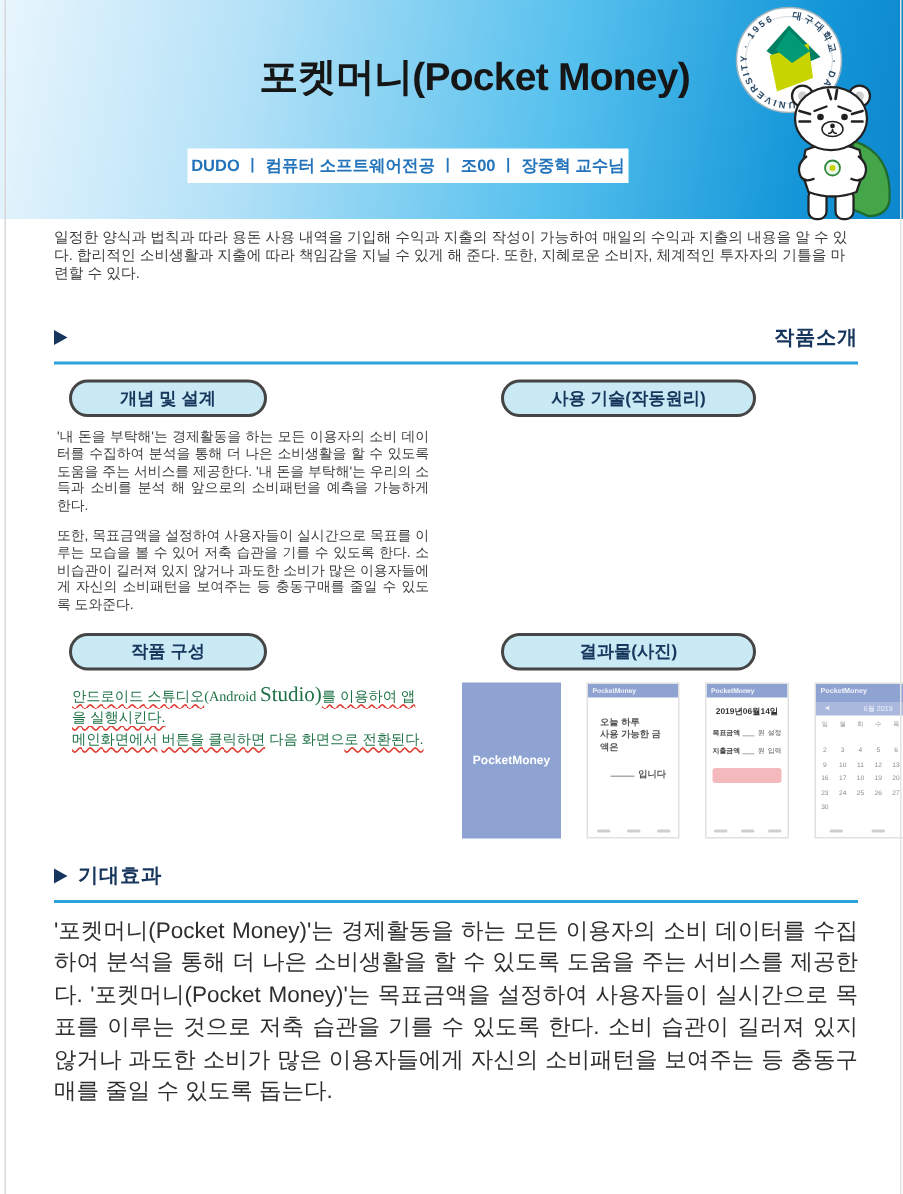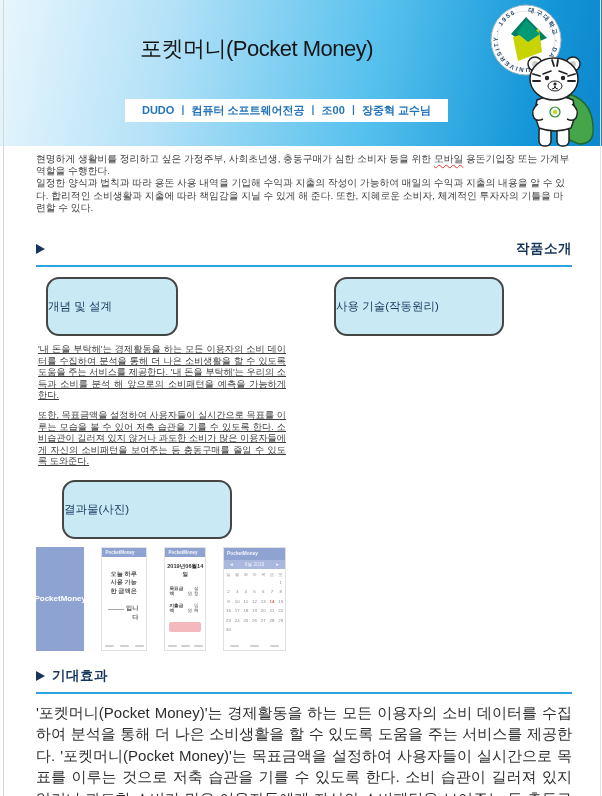--- a/index.html
+++ b/index.html
@@ -11,25 +11,25 @@
   }
   .page::before { content:''; position:absolute; left:3px; top:0; bottom:0; width:1px; background:#d7d7d7; z-index:5; }
   .page::after  { content:''; position:absolute; right:1px; top:0; bottom:0; width:1px; background:#e3e3e3; z-index:5; }
 
   
   .header {
     height:146px; position:relative;
     background:linear-gradient(100deg,#e9f6fd 0%,#b3e1f7 28%,#55c0ed 62%,#1496d8 88%,#0d86cd 100%);
   }
   .title {
-    position:absolute; left:140px; top:34px; width:320px; text-align:left;
-    font-size:22px; color:#161616; letter-spacing:-0.5px; white-space:nowrap;
+    position:absolute; left:140px; top:34px; width:320px; text-align:right;
+    font-size:26px; color:#161616; letter-spacing:-0.5px; white-space:nowrap;font-weight:bold;
   }
   .subtitle-bar {
-    position:absolute; left:125px; top:99px; width:323px; height:23px; background:#ffffff;
+    position:absolute; left:125px; top:99px; width:294px; height:23px; background:#ffffff;
     display:flex; align-items:center; justify-content:center;
     font-size:11px; font-weight:bold; color:#2374bb; white-space:nowrap;
   }
   .seal { position:absolute; right:40px; top:4px; width:72px; height:72px; z-index:3; }
   .mascot { position:absolute; right:1px; top:52px; width:92px; height:97px; z-index:4; }
 
   
   .content { padding:0 30px 0 36px; }
   .sec-head { display:flex; align-items:center; gap:7px; border-bottom:2px solid #2ba3dc; padding-bottom:7px; }
   .sec-arrow { width:0; height:0; border-left:9px solid #17365d; border-top:5px solid transparent; border-bottom:5px solid transparent; flex:0 0 auto; }
@@ -41,26 +41,26 @@
     text-decoration-color:#e03c31; text-decoration-thickness:1px; text-underline-offset:2px;
   }
 
   
   .summary-body { margin-top:7px; font-size:9.8px; line-height:12.2px; color:#3d3d3d; }
   .summary-body p { margin:0; }
 
   
   .intro-grid { display:grid; grid-template-columns:250px 1fr; column-gap:22px; row-gap:12px; margin-top:10px; }
   .pill {
-    display:block; width:132px; margin-left:10px; padding:20px 0; text-align:left;
+    display:block; width:132px; margin-left:10px; padding:3px 0; text-align:center;
     background:#c9e9f5; border:2px solid #454545; border-radius:13px;
-    font-size:11.5px; font-weight:normal; color:#16365c;
+    font-size:11.5px; font-weight:bold; color:#16365c;
   }
   .pill.wide { width:170px; margin-left:26px; }
-  .cell p { margin:8px 0 0 2px; font-size:9.2px; line-height:11.6px; color:#3d3d3d; text-align:justify;text-decoration:underline; }
+  .cell p { margin:8px 0 0 2px; font-size:9.2px; line-height:11.6px; color:#3d3d3d; text-align:justify; }
   .green-note { margin:10px 0 0 12px; font-size:9.5px; line-height:14.5px; color:#1e7145; }
   .serif { font-family:"Liberation Serif","DejaVu Serif",serif; }
   .bigserif { font-family:"Liberation Serif","DejaVu Serif",serif; font-size:14px; }
 
   
   .phones { display:flex; gap:17px; margin-top:8px; align-items:flex-start;border-radius:11px; }
   .phone { height:104px; border:1px solid #e0e0e0; background:#ffffff; position:relative; overflow:hidden; }
   .phone-foot { position:absolute; bottom:3px; left:0; right:0; display:flex; justify-content:space-around; }
   .phone-foot i { width:9px; height:2px; background:#cfcfcf; border-radius:1px; }
   .phone-splash { width:66px; background:#8fa3d2; border:none; display:flex; align-items:center; justify-content:center; }
@@ -141,41 +141,47 @@
 
       <ellipse cx="46" cy="34" rx="7" ry="5" fill="#ffffff" stroke="#222" stroke-width="1"></ellipse>
       <circle cx="46" cy="32" r="1.6" fill="#222"></circle>
       <path d="M46,34 q0,3 -3,3 M46,34 q0,3 3,3" stroke="#222" stroke-width="1" fill="none"></path>
     </svg>
   </div>
 
   <div class="content">
 
     <div class="summary-body">
-      <p><span>현명하게 생활비를 정리하고 싶은 가정주부, 사회초년생, 충동구매가 심한 소비자 등을 위한 </span><span class="mark">모바일</span><span> 용돈기입장 또는 가계부역할을 수행한다.</span></p>
       <p>일정한 양식과 법칙과 따라 용돈 사용 내역을 기입해 수익과 지출의 작성이 가능하여 매일의 수익과 지출의 내용을 알 수 있다. 합리적인 소비생활과 지출에 따라 책임감을 지닐 수 있게 해 준다. 또한, 지혜로운 소비자, 체계적인 투자자의 기틀을 마련할 수 있다.</p>
     </div>
 
     <div class="sec-head mt26">
       <span class="sec-arrow"></span>
       <span class="sec-title">작품소개</span>
     </div>
 
     <div class="intro-grid">
 
       <div class="cell">
         <span class="pill">개념 및 설계</span>
         <p>'내 돈을 부탁해'는 경제활동을 하는 모든 이용자의 소비 데이터를 수집하여 분석을 통해 더 나은 소비생활을 할 수 있도록 도움을 주는 서비스를 제공한다. '내 돈을 부탁해'는 우리의 소득과 소비를 분석 해 앞으로의 소비패턴을 예측을 가능하게 한다.</p>
         <p>또한, 목표금액을 설정하여 사용자들이 실시간으로 목표를 이루는 모습을 볼 수 있어 저축 습관을 기를 수 있도록 한다. 소비습관이 길러져 있지 않거나 과도한 소비가 많은 이용자들에게 자신의 소비패턴을 보여주는 등 충동구매를 줄일 수 있도록 도와준다.</p>
       </div>
 
       <div class="cell">
         <span class="pill wide">사용 기술(작동원리)</span>
       </div>
 
+      <div class="cell">
+        <span class="pill">작품 구성</span>
+        <div class="green-note">
+          <span class="mark">안드로이드 스튜디오</span><span class="serif">(Android </span><span class="bigserif">Studio)</span><span class="mark">를 이용하여 앱을 실행시킨다.</span><br>
+          <span class="mark">메인화면에서</span><span> </span><span class="mark">버튼을 클릭하면</span><span> 다음 화면으</span><span class="mark">로 전환된다.</span>
+        </div>
+      </div>
 
       <div class="cell">
         <span class="pill wide">결과물(사진)</span>
         <div class="phones">
 
           <div class="phone phone-splash">
             <span class="app-name">PocketMoney</span>
           </div>
 
           <div class="phone phone-main">

